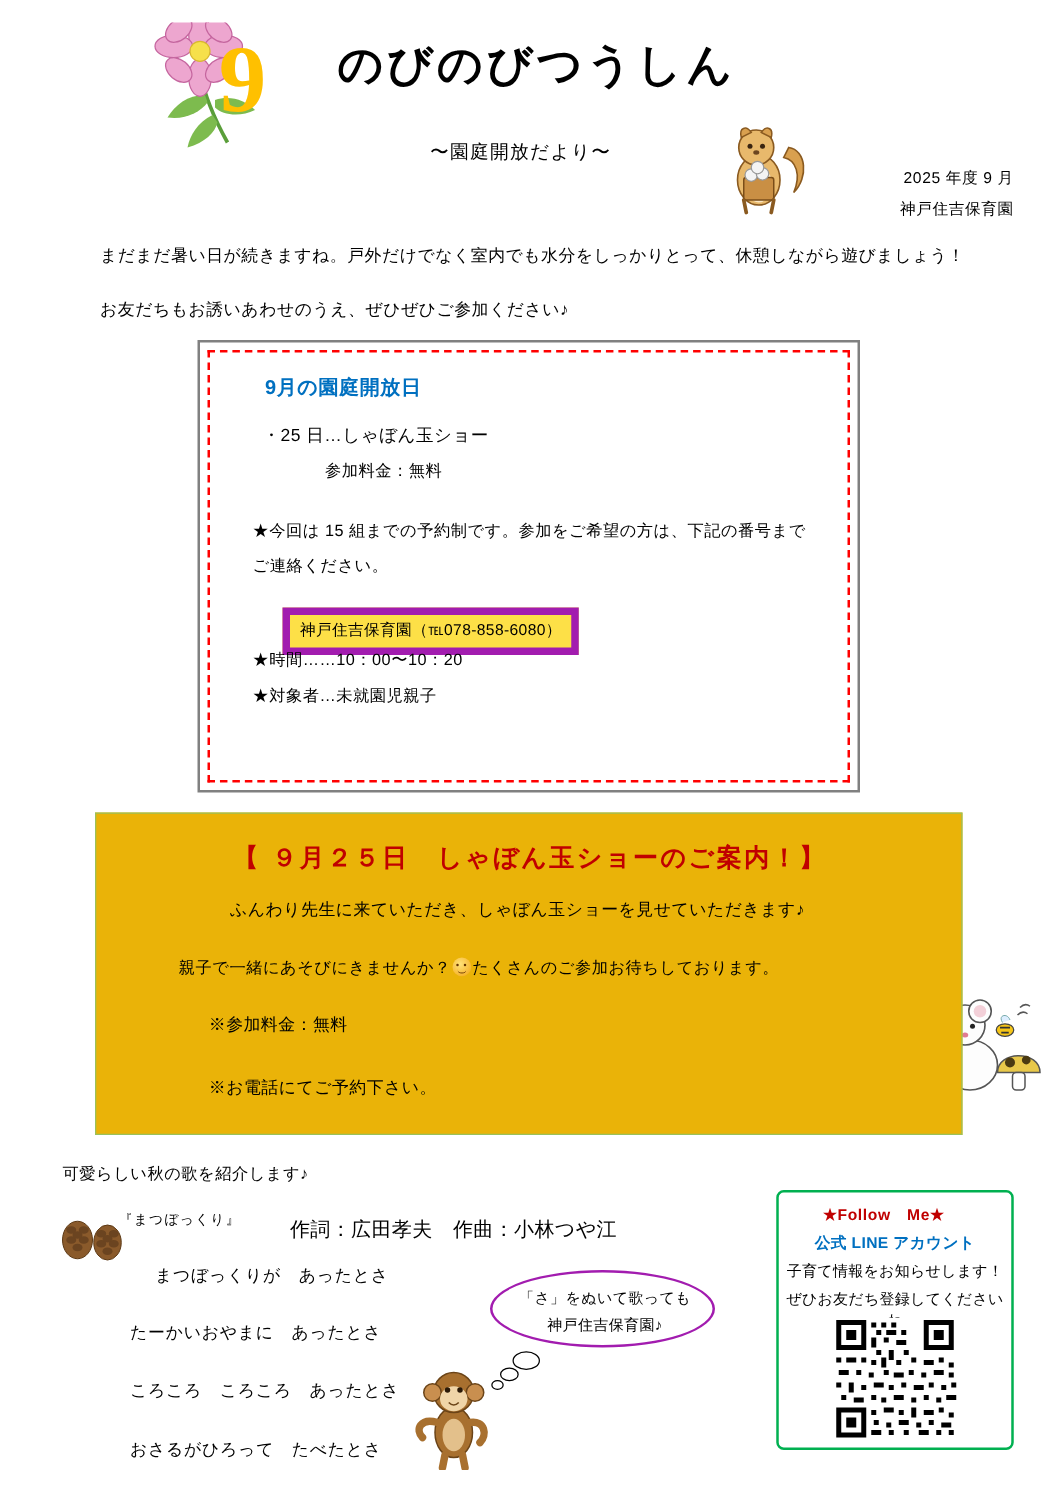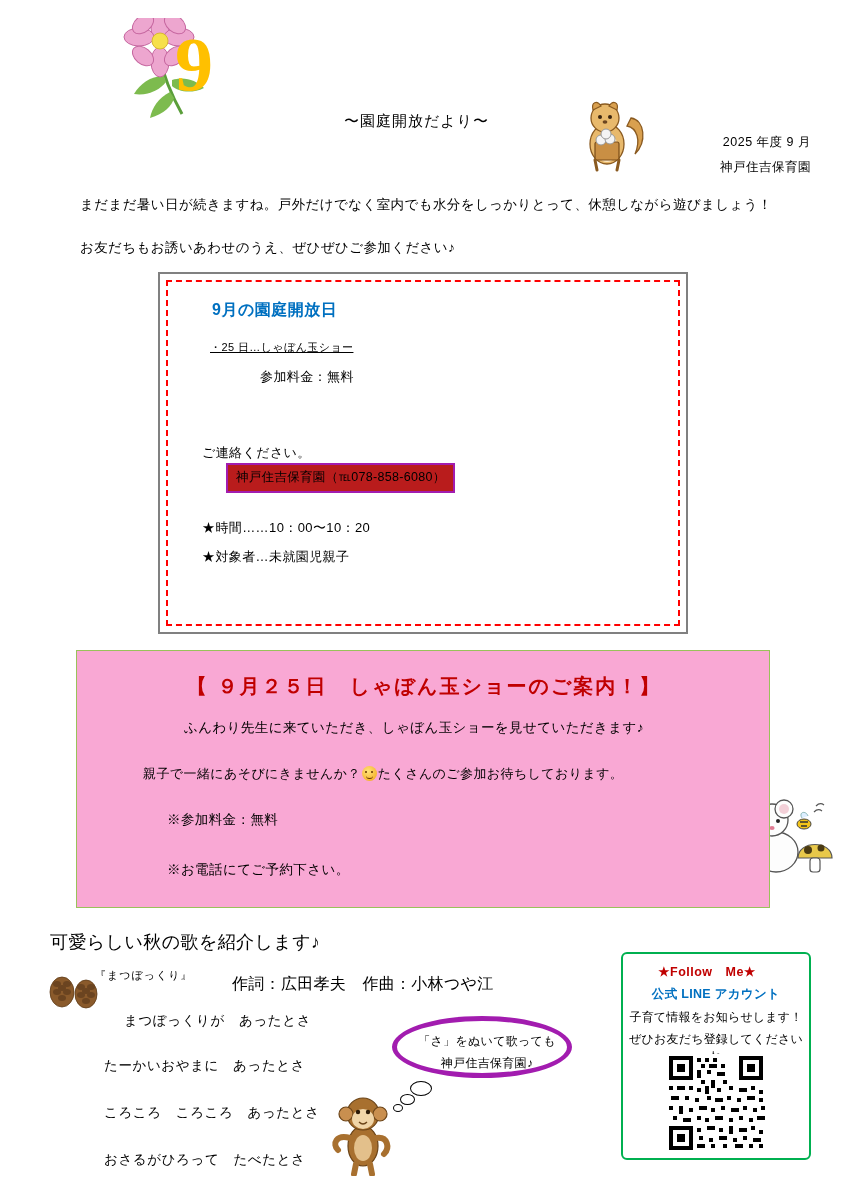--- a/index.html
+++ b/index.html
@@ -98,23 +98,22 @@
     position: absolute;
     left: 52px; top: 26px;
     font-size: 16px;
     font-weight: bold;
     color: #0070C0;
     letter-spacing: 0.5px;
   }
   .db-l1 {
     position: absolute;
     left: 50px; top: 66px;
-    font-size: 11px;
-    letter-spacing: 0.4px;
-    text-decoration: underline;
+    font-size: 14px;
+    letter-spacing: 0.4px;
   }
   .db-l2 {
     position: absolute;
     left: 100px; top: 94px;
     font-size: 13px;
     letter-spacing: 0.4px;
   }
   .db-l3 {
     position: absolute;
     left: 42px; top: 142px;
@@ -122,46 +121,46 @@
     letter-spacing: 0.4px;
   }
   .db-l4 {
     position: absolute;
     left: 42px; top: 170px;
     font-size: 13px;
     letter-spacing: 0.4px;
   }
   .db-phonebox {
     position: absolute;
-    left: 66px; top: 189px;
-    border: 2px solid #a21caf;
+    left: 66px; top: 212px;
+    border: 6px solid #a21caf;
     padding: 4px 8px 5px 8px;
     font-size: 12.5px;
     letter-spacing: 0.3px;
-    background: #b91c1c;
+    background: #fde047;
   }
   .db-l5 {
     position: absolute;
     left: 42px; top: 245px;
     font-size: 13px;
     letter-spacing: 0.4px;
   }
   .db-l6 {
     position: absolute;
     left: 42px; top: 274px;
     font-size: 13px;
     letter-spacing: 0.4px;
   }
 
   
   .green-box {
     position: absolute;
     left: 76px; top: 650px;
     width: 694px; height: 258px;
-    background: #f9a8d4;
+    background: #eab308;
     border: 1px solid #9ac15a;
     box-sizing: border-box;
   }
   .gb-title {
     position: absolute;
     left: 0; top: 22px; width: 694px;
     text-align: center;
     font-family: "DejaVu Sans", sans-serif;
     font-size: 20px;
     font-weight: bold;
@@ -217,21 +216,21 @@
     position: absolute;
     left: 90px; top: 210px;
     font-size: 13.5px;
     letter-spacing: 0.4px;
   }
 
   
   .song-intro {
     position: absolute;
     left: 50px; top: 930px;
-    font-size: 18px;
+    font-size: 13px;
     letter-spacing: 0.4px;
   }
   .song-title {
     position: absolute;
     left: 95px; top: 968px;
     font-family: "DejaVu Sans", sans-serif;
     font-size: 11px;
     font-weight: normal;
     letter-spacing: 1px;
   }
@@ -250,21 +249,21 @@
   .lyric.l0 { top: 1012px; margin-left: 20px; }
   .lyric.l1 { top: 1057px; }
   .lyric.l2 { top: 1104px; }
   .lyric.l3 { top: 1151px; }
 
   
   .bubble {
     position: absolute;
     left: 392px; top: 1016px;
     width: 180px; height: 62px;
-    border: 5px solid #a21caf;
+    border: 2px solid #a21caf;
     border-radius: 50% / 50%;
     background: #fff;
     box-sizing: border-box;
   }
   .bubble-t1 {
     position: absolute;
     left: 0; top: 12px; width: 180px;
     text-align: center;
     font-size: 12px;
     letter-spacing: 0.3px;
@@ -361,20 +360,21 @@
         <ellipse cx="55" cy="6" rx="12" ry="8" transform="rotate(40 55 6)"></ellipse>
         <ellipse cx="55" cy="38" rx="12" ry="8" transform="rotate(-40 55 38)"></ellipse>
         <ellipse cx="23" cy="38" rx="12" ry="8" transform="rotate(40 23 38)"></ellipse>
         <ellipse cx="23" cy="6" rx="12" ry="8" transform="rotate(-40 23 6)"></ellipse>
       </g>
       <circle cx="40" cy="23" r="8" fill="#f6e04b" stroke="#d8b82f" stroke-width="1"></circle>
     </svg>
     <div class="nine-glyph">9</div>
   </div>
 
+  <div class="main-title">のびのびつうしん</div>
   <div class="sub-title">〜園庭開放だより〜</div>
 
   <div class="squirrel">
     <svg width="72" height="75" viewBox="0 0 72 75" xmlns="http://www.w3.org/2000/svg">
       <path d="M56 20 C 70 22, 72 44, 60 56 C 66 42, 62 30, 52 28 Z" fill="#d9a04f" stroke="#8a5a20" stroke-width="1.3"></path>
       <ellipse cx="32" cy="46" rx="17" ry="20" fill="#e8b96c" stroke="#8a5a20" stroke-width="1.3"></ellipse>
       <ellipse cx="32" cy="50" rx="11" ry="14" fill="#fbe6c2" stroke="none"></ellipse>
       <circle cx="30" cy="20" r="14" fill="#e8b96c" stroke="#8a5a20" stroke-width="1.3"></circle>
       <path d="M18 12 C 16 4, 22 2, 26 8 Z" fill="#d9a04f" stroke="#8a5a20" stroke-width="1.2"></path>
       <path d="M42 12 C 44 4, 38 2, 34 8 Z" fill="#d9a04f" stroke="#8a5a20" stroke-width="1.2"></path>
@@ -395,20 +395,21 @@
 
 <div class="intro1">まだまだ暑い日が続きますね。戸外だけでなく室内でも水分をしっかりとって、休憩しながら遊びましょう！</div>
 <div class="intro2">お友だちもお誘いあわせのうえ、ぜひぜひご参加ください♪</div>
 
 <div class="dashed-outer">
   <div class="dashed-inner"></div>
 
   <div class="db-title">9月の園庭開放日</div>
   <div class="db-l1">・25 日…しゃぼん玉ショー</div>
   <div class="db-l2">参加料金：無料</div>
+  <div class="db-l3">★今回は 15 組までの予約制です。参加をご希望の方は、下記の番号まで</div>
   <div class="db-l4">ご連絡ください。</div>
   <div class="db-phonebox">神戸住吉保育園（℡078-858-6080）</div>
   <div class="db-l5">★時間……10：00〜10：20</div>
   <div class="db-l6">★対象者…未就園児親子</div>
 
   <div class="mouse-art">
     <svg width="120" height="110" viewBox="0 0 120 110" xmlns="http://www.w3.org/2000/svg">
 
       <path d="M6 78 C 6 62, 34 62, 34 78 Z" fill="#f0ead8" stroke="#555" stroke-width="1.2"></path>
       <rect x="15" y="78" width="10" height="16" rx="3" fill="#fff" stroke="#555" stroke-width="1.2"></rect>

